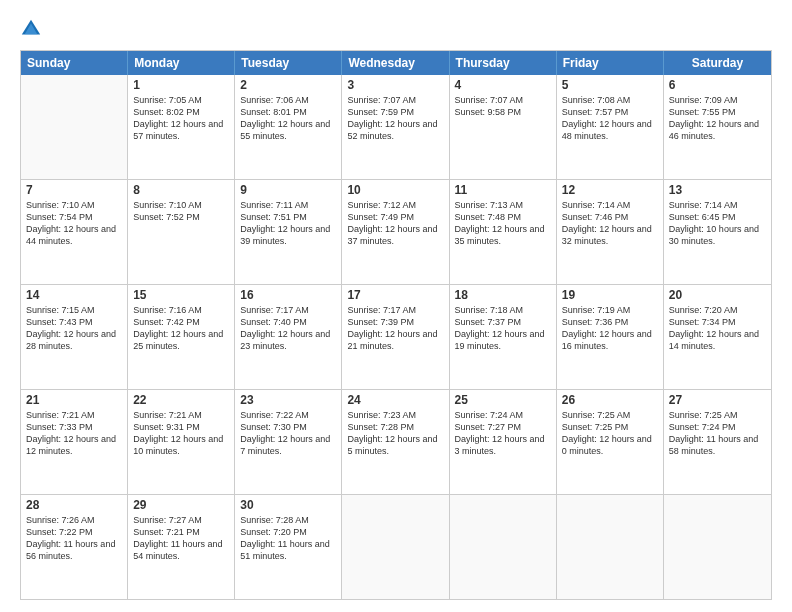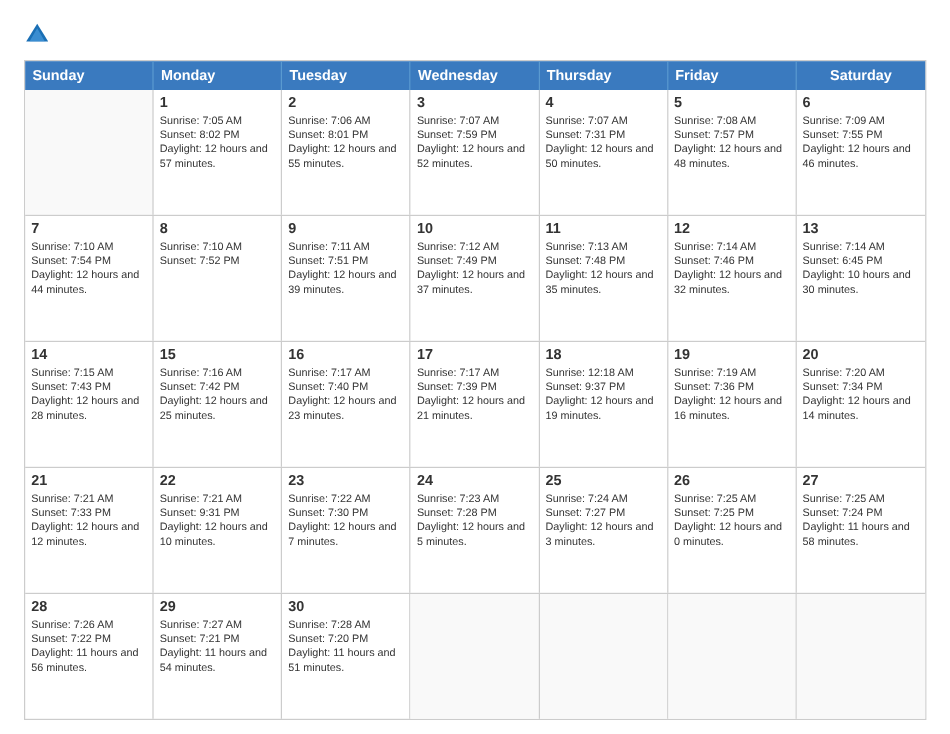--- a/index.html
+++ b/index.html
@@ -159,22 +159,21 @@
           </div>
           <div class="cal-cell">
             <div class="day-num">3</div>
             <div class="cell-line">Sunrise: 7:07 AM</div>
             <div class="cell-line">Sunset: 7:59 PM</div>
             <div class="cell-line">Daylight: 12 hours and 52 minutes.</div>
           </div>
           <div class="cal-cell">
             <div class="day-num">4</div>
             <div class="cell-line">Sunrise: 7:07 AM</div>
-            <div class="cell-line">Sunset: 7:31 PM</div>
-            <div class="cell-line">Daylight: 12 hours and 50 minutes.</div>
+            <div class="cell-line">Sunset: 9:58 PM</div>
           </div>
           <div class="cal-cell">
             <div class="day-num">5</div>
             <div class="cell-line">Sunrise: 7:08 AM</div>
             <div class="cell-line">Sunset: 7:57 PM</div>
             <div class="cell-line">Daylight: 12 hours and 48 minutes.</div>
           </div>
           <div class="cal-cell">
             <div class="day-num">6</div>
             <div class="cell-line">Sunrise: 7:09 AM</div>
@@ -245,22 +244,22 @@
             <div class="cell-line">Daylight: 12 hours and 23 minutes.</div>
           </div>
           <div class="cal-cell">
             <div class="day-num">17</div>
             <div class="cell-line">Sunrise: 7:17 AM</div>
             <div class="cell-line">Sunset: 7:39 PM</div>
             <div class="cell-line">Daylight: 12 hours and 21 minutes.</div>
           </div>
           <div class="cal-cell">
             <div class="day-num">18</div>
-            <div class="cell-line">Sunrise: 12:18 AM</div>
-            <div class="cell-line">Sunset: 9:37 PM</div>
+            <div class="cell-line">Sunrise: 7:18 AM</div>
+            <div class="cell-line">Sunset: 7:37 PM</div>
             <div class="cell-line">Daylight: 12 hours and 19 minutes.</div>
           </div>
           <div class="cal-cell">
             <div class="day-num">19</div>
             <div class="cell-line">Sunrise: 7:19 AM</div>
             <div class="cell-line">Sunset: 7:36 PM</div>
             <div class="cell-line">Daylight: 12 hours and 16 minutes.</div>
           </div>
           <div class="cal-cell">
             <div class="day-num">20</div>

